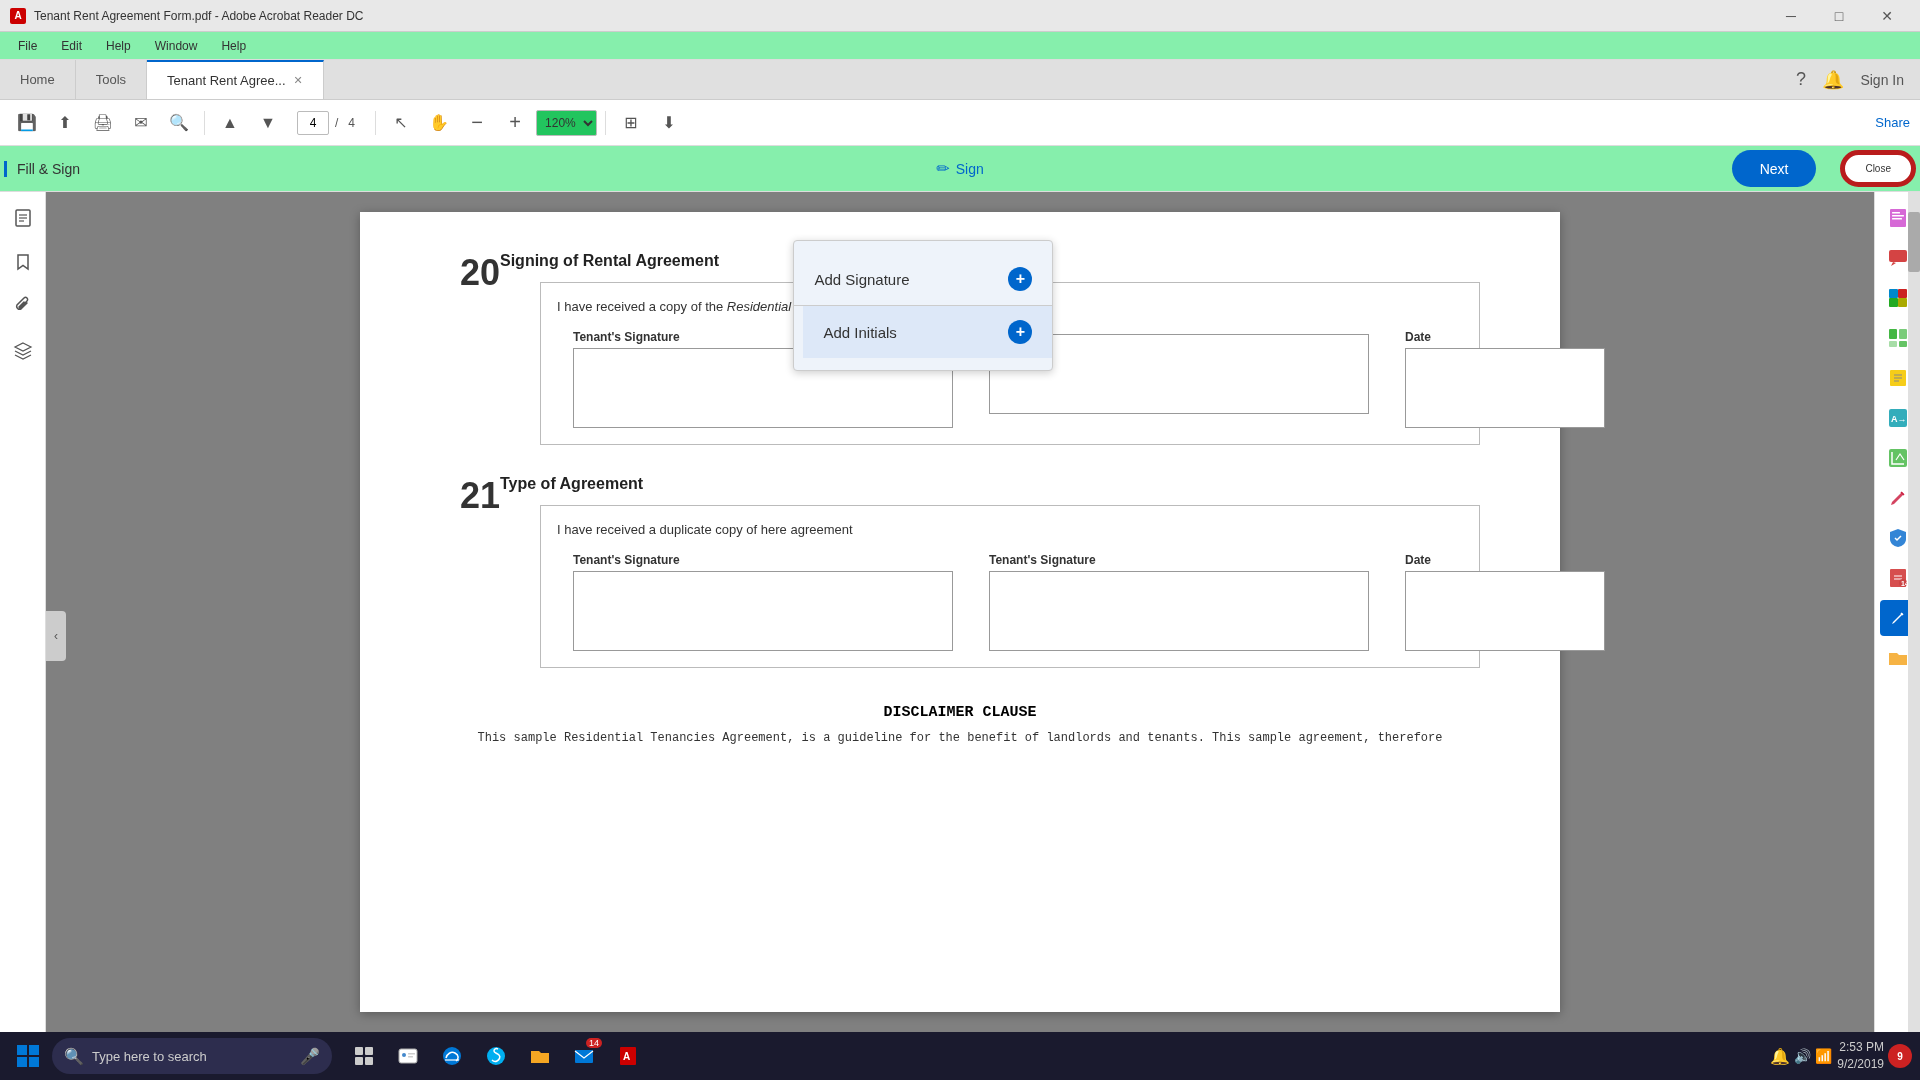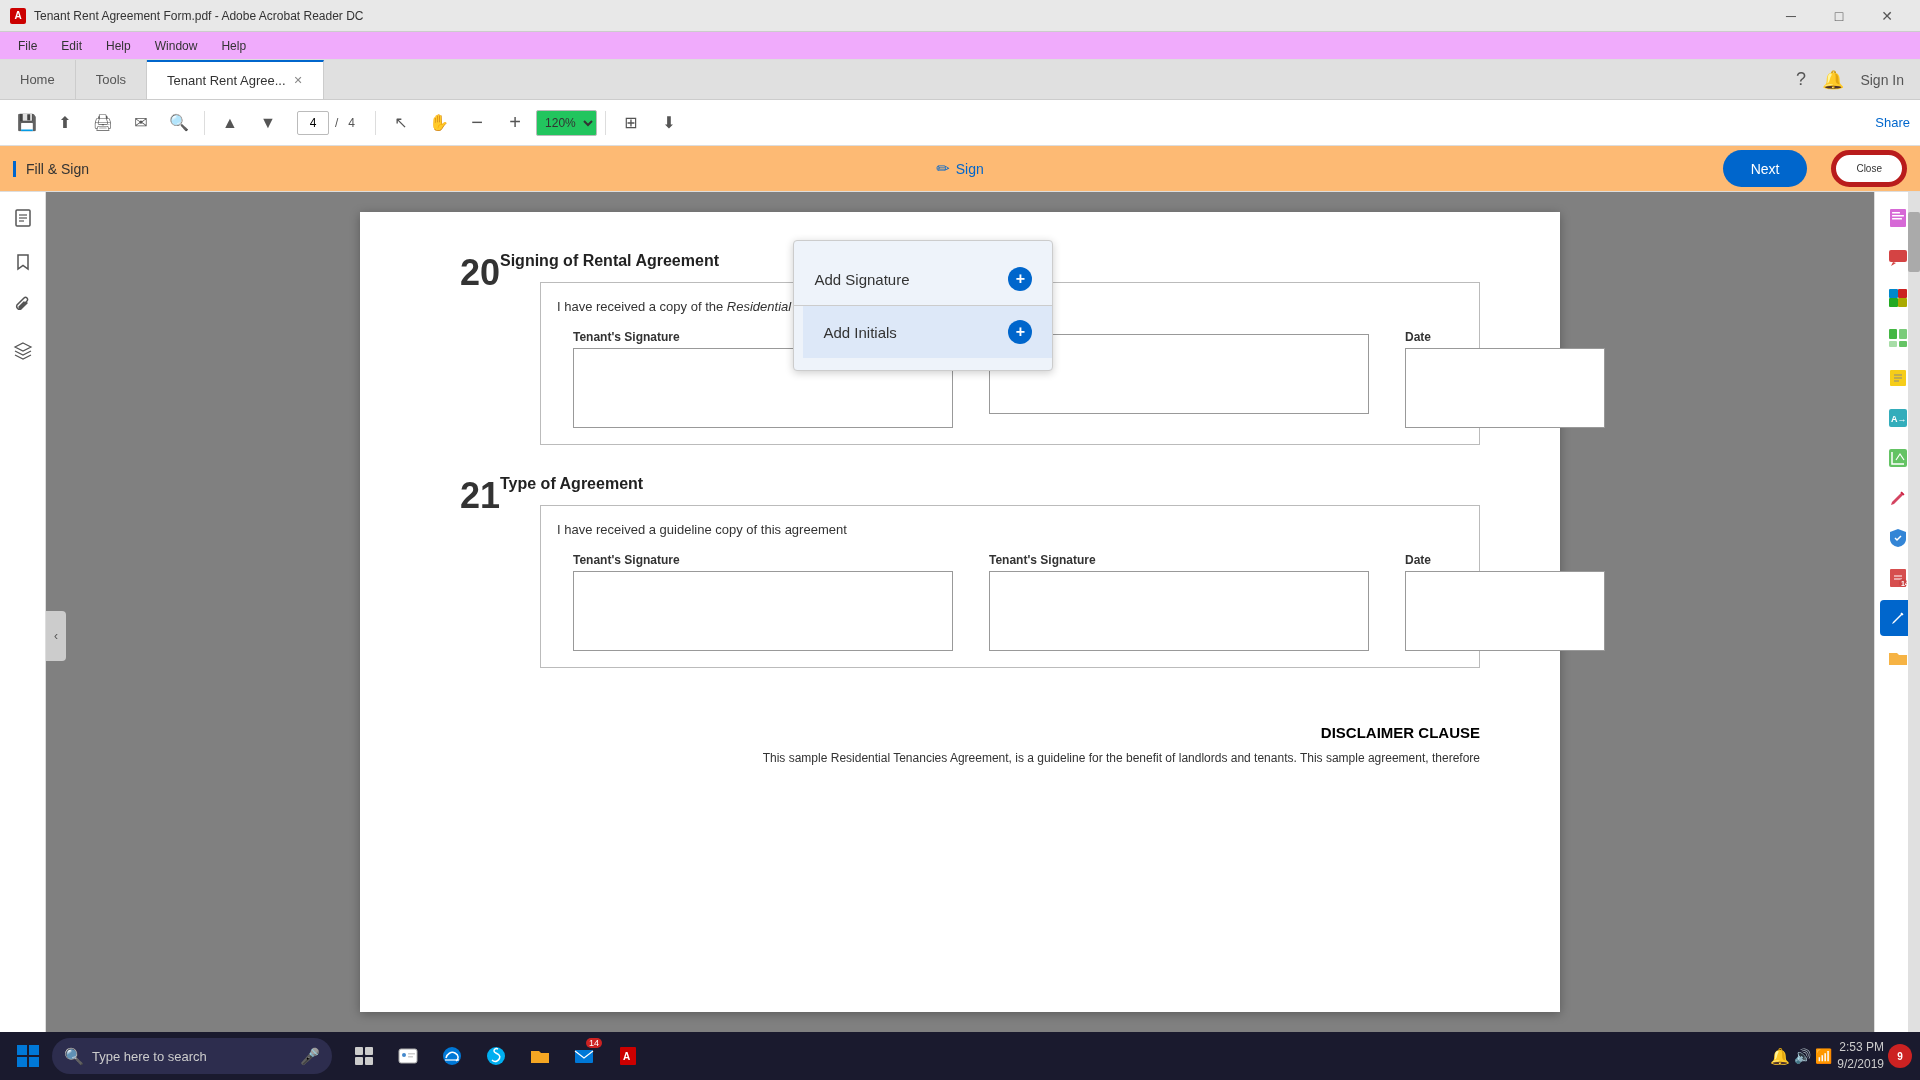--- a/index.html
+++ b/index.html
@@ -16,21 +16,21 @@
       justify-content: space-between;
     }
     .title-bar-left { display: flex; align-items: center; gap: 8px; }
     .title-bar-icon { width: 16px; height: 16px; background: #cc0000; border-radius: 2px; display: flex; align-items: center; justify-content: center; }
     .title-bar-text { font-size: 12px; color: #333; }
     .title-bar-controls { display: flex; gap: 2px; }
     .title-bar-btn { width: 46px; height: 32px; display: flex; align-items: center; justify-content: center; font-size: 14px; cursor: pointer; color: #555; }
 
     
     .menu-bar {
-      background: #f0abfc;
+      background: #86efac;
       height: 28px;
       display: flex;
       align-items: center;
       padding: 0 8px;
       border-bottom: 1px solid #ddd;
       gap: 4px;
     }
     .menu-item { padding: 2px 10px; font-size: 12px; cursor: pointer; color: #333; }
 
     
@@ -89,25 +89,25 @@
     }
     .page-sep { font-size: 12px; color: #555; margin: 0 4px; }
     .zoom-select {
       height: 26px; border: 1px solid #bbb; border-radius: 2px;
       font-size: 12px; padding: 0 4px; color: #333; background: #22c55e; cursor: pointer;
     }
     .toolbar-right { margin-left: auto; display: flex; align-items: center; gap: 8px; }
 
     
     .fill-sign-bar {
-      background: #fdba74;
+      background: #86efac;
       height: 46px;
       display: flex;
       align-items: center;
-      padding: 0 13px;
+      padding: 0 4px;
       border-bottom: 1px solid #ddd;
       position: relative;
     }
     .fill-sign-label {
       font-size: 14px;
       color: #333;
       font-weight: 500;
       border-left: 3px solid #0066cc;
       padding-left: 10px;
     }
@@ -526,40 +526,40 @@
             </div>
           </div>
         </div>
       </div>
 
       <div class="section-wrapper">
         <span class="section-number">21</span>
         <div class="section-inner">
           <div class="section-title">Type of Agreement</div>
           <div class="section-content">
-            <div class="section-text">I have received a guideline copy of this agreement</div>
+            <div class="section-text">I have received a duplicate copy of here agreement</div>
             <div class="sig-row">
               <div class="sig-field">
                 <span class="sig-label">Tenant's Signature</span>
                 <div class="sig-box sig-box-large"></div>
               </div>
               <div class="sig-field">
                 <span class="sig-label">Tenant's Signature</span>
                 <div class="sig-box sig-box-medium"></div>
               </div>
               <div class="sig-field">
                 <span class="sig-label">Date</span>
                 <div class="sig-box sig-box-date"></div>
               </div>
             </div>
           </div>
         </div>
       </div>
 
-      <div style="margin-top:56px;text-align:right;">
+      <div style="margin-top:36px;text-align:center;font-family:Liberation Mono, monospace;">
         <div style="font-size:15px;font-weight:bold;margin-bottom:10px;">DISCLAIMER CLAUSE</div>
         <div style="font-size:12px;color:#333;">This sample Residential Tenancies Agreement, is a guideline for the benefit of landlords and tenants. This sample agreement, therefore</div>
       </div>
 
     </div>
   </div>
 
   <div class="right-sidebar">
     <div class="right-sidebar-icon rp-purple" style="font-size:20px;">
       <svg width="22" height="22" viewBox="0 0 22 22" fill="none">

